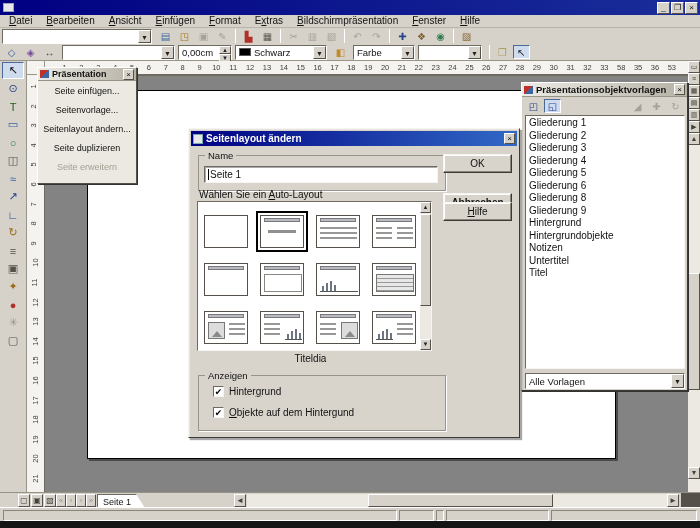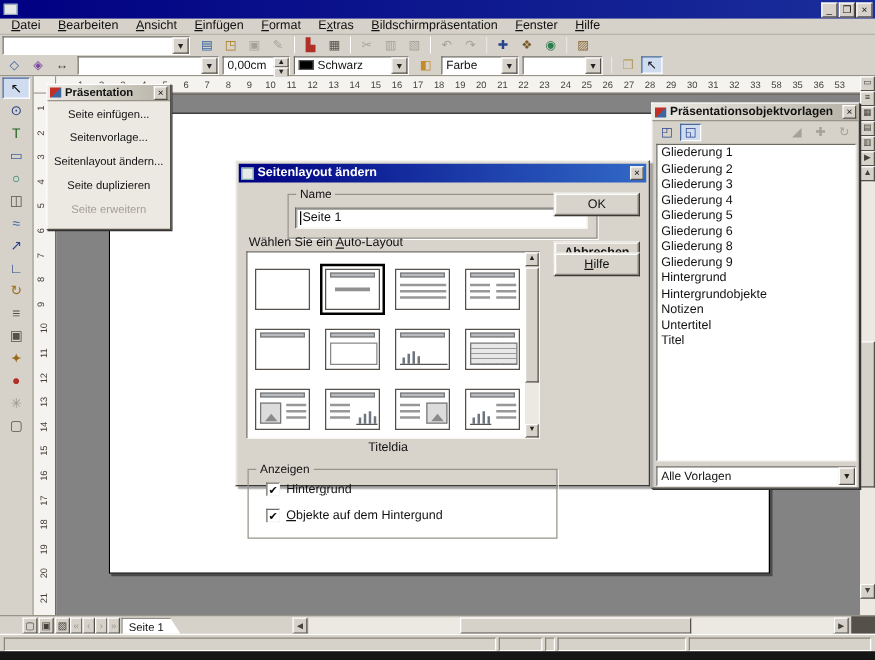--- a/index.html
+++ b/index.html
@@ -56,21 +56,21 @@
   
   .palette{position:absolute;left:37px;top:67px;width:100px;height:117px;background:#ece9e2;border:1px solid;border-color:#fff #55514a #55514a #fff;box-shadow:1px 1px 0 #333;z-index:20;}
   .pal-title{height:13px;background:linear-gradient(90deg,#eceae4,#b5b1a5);display:flex;align-items:center;padding:0 2px;border-bottom:1px solid #989488;}
   .pal-title .t{font-weight:bold;font-size:9px;flex:1;}
   .mini-icon{width:9px;height:8px;background:linear-gradient(135deg,#c03028 50%,#3b66a0 50%);margin-right:3px;}
   .mini-close{width:11px;height:11px;background:#d6d2ca;border:1px solid;border-color:#fff #55514a #55514a #fff;font-size:8px;line-height:9px;text-align:center;}
   .pal-item{height:19px;display:flex;align-items:center;justify-content:center;font-size:9px;}
   .pal-item.disabled{color:#a39f94;}
 
   
-  .dialog{position:absolute;left:188px;top:128px;width:332px;height:261px;background:#d8d4cc;border:1px solid;border-color:#f6f5f1 #3c3a36 #3c3a36 #f6f5f1;box-shadow:inset 1px 1px 0 #e8e5de, 2px 2px 1px rgba(0,0,0,.35);z-index:30;}
+  .dialog{position:absolute;left:188px;top:128px;width:332px;height:310px;background:#d8d4cc;border:1px solid;border-color:#f6f5f1 #3c3a36 #3c3a36 #f6f5f1;box-shadow:inset 1px 1px 0 #e8e5de, 2px 2px 1px rgba(0,0,0,.35);z-index:30;}
   .dlg-title{position:absolute;left:2px;top:2px;right:2px;height:15px;background:linear-gradient(90deg,#000082,#3169c6);display:flex;align-items:center;padding:0 2px;}
   .dlg-title .t{color:#fff;font-weight:bold;font-size:10px;flex:1;}
   .dlg-icon{width:10px;height:10px;background:#e8e8e8;border:1px solid #7aa;margin-right:3px;}
   .etched{border:1px solid #98948a;box-shadow:1px 1px 0 #fff;position:absolute;}
   .etched .legend{position:absolute;top:-6px;left:6px;background:#d8d4cc;padding:0 3px;font-size:9.5px;}
   .txtinput{position:absolute;background:#fff;border:1px solid;border-color:#6e6a62 #f6f5f1 #f6f5f1 #6e6a62;box-shadow:inset 1px 1px 0 #aaa;font-size:10px;display:flex;align-items:center;padding-left:3px;}
   .caret{display:inline-block;width:1px;height:11px;background:#000;margin-right:1px;}
   .pbtn{position:absolute;width:69px;height:19px;background:#d8d4cc;border:1px solid;border-color:#f6f5f1 #3c3a36 #3c3a36 #f6f5f1;box-shadow:inset -1px -1px 0 #8a867c, inset 1px 1px 0 #fff;font-size:10px;text-align:center;line-height:17px;}
   .pbtn u{text-decoration:underline;}
   .dlg-label{position:absolute;font-size:10px;}
@@ -319,21 +319,21 @@
       </div>
   </div>
 
   <div class="dialog">
     <div class="dlg-title">
       <span class="dlg-icon"></span>
       <span class="t">Seitenlayout ändern</span>
       <span class="mini-close">×</span>
     </div>
 
-    <div class="etched" style="left:9px;top:26px;width:248px;height:36px;margin-left:32px;">
+    <div class="etched" style="left:9px;top:26px;width:248px;height:36px;">
       <span class="legend">Name</span>
       <div class="txtinput" style="left:5px;top:10px;width:234px;height:17px;">
         <span class="caret"></span>
         <span>Seite 1</span>
       </div>
     </div>
 
     <div class="pbtn" style="left:254px;top:25px;">OK</div>
     <div class="pbtn" style="left:254px;top:64px;font-weight:bold;">Abbrechen</div>
     <div class="pbtn" style="left:254px;top:73px;"><u>H</u>ilfe</div>

